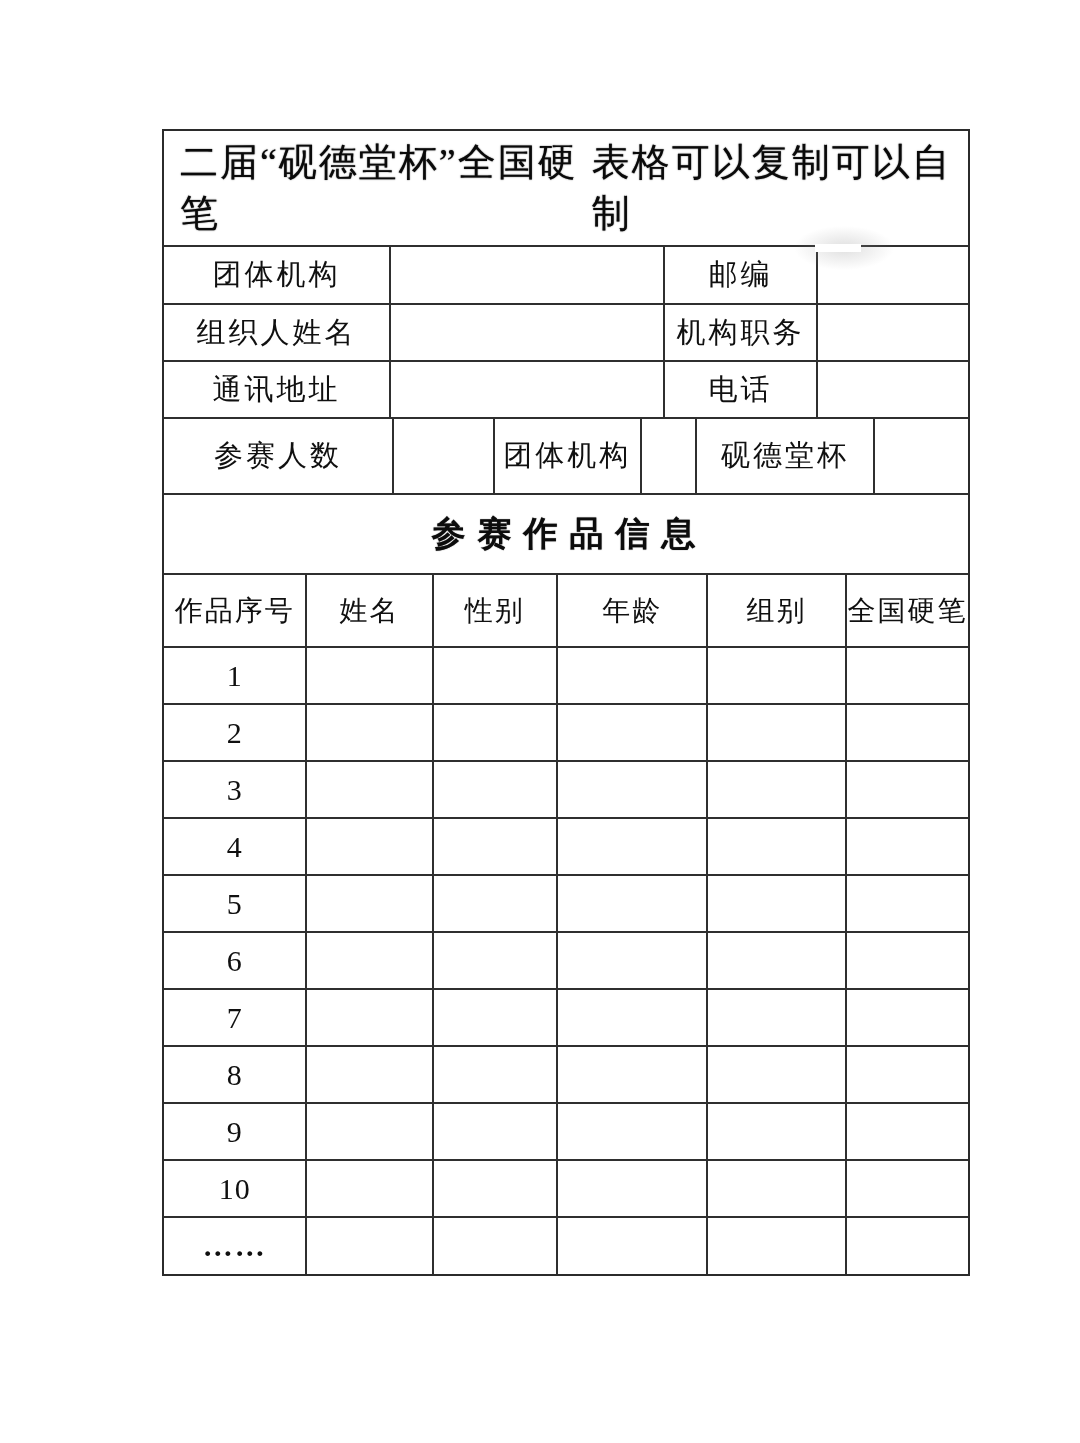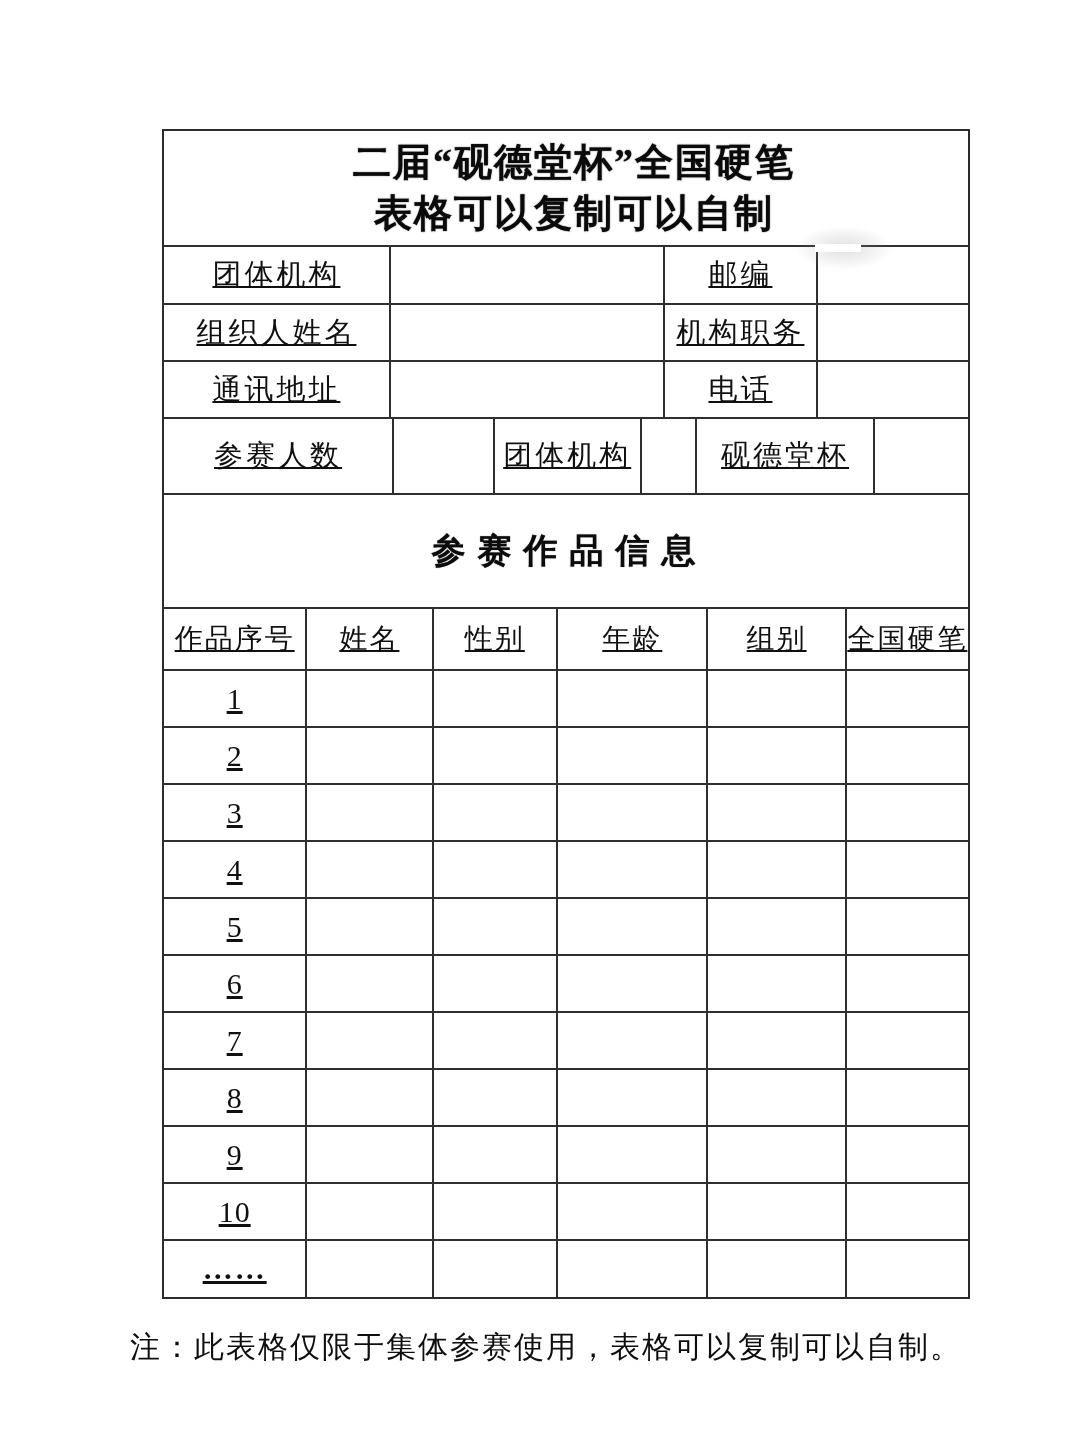--- a/index.html
+++ b/index.html
@@ -16,55 +16,55 @@
     position:absolute;
     left:162px; top:129px;
     width:808px;
     border:2px solid #2b2b2b;
     background:#fff;
   }
   
   .title-block {
     height:116px;
     border-bottom:2px solid #2f2f2f;
-    display:flex; flex-direction:column;
+    display:flex; flex-direction:row;
     justify-content:center; align-items:center;
     padding-left:16px;
-    font-size:38px; font-weight:bold;
+    font-size:38px; font-weight:normal;
     line-height:51px;
     letter-spacing:2px;
     color:#0a0a0a;
     text-shadow:0 0 1.3px rgba(0,0,0,0.8);
   }
   
-  table { width:100%; border-collapse:collapse; table-layout:fixed;text-decoration:underline; }
+  table { width:100%; border-collapse:collapse; table-layout:fixed; }
   td {
     border-right:2px solid #2f2f2f;
     border-bottom:2px solid #2f2f2f;
     text-align:center; vertical-align:middle;
     font-size:29px; letter-spacing:3px;
     color:#101010;
     overflow:hidden;
   }
   td:last-child { border-right:none; }
   .info-table td  { height:57px; }
   .stats-table td { height:75px;margin-left:24px; }
   
   .section-header {
-    height:114px;
+    height:80px;
     border-bottom:2px solid #2f2f2f;
     display:flex; align-items:center; justify-content:center;
     font-size:34px; font-weight:bold;
     letter-spacing:12px; padding-left:7px;
     color:#0c0c0c;
     text-shadow:0 0 1px rgba(0,0,0,0.7);
   }
   
   .works-table td { height:57px; }
-  .works-table tr.hdr td { height:61px; font-size:28px; letter-spacing:2px;border-radius:18px; }
+  .works-table tr.hdr td { height:72px; font-size:28px; letter-spacing:2px;border-radius:18px; }
   .works-table tr:last-child td { border-bottom:none; }
   .works-table td.num { font-size:30px; letter-spacing:1px; }
   .works-table td.dots { font-weight:bold; letter-spacing:2px; }
   
   .note {
     position:absolute;
     left:130px; top:1327px;
     font-size:30px; letter-spacing:2px;
     color:#0e0e0e;
     white-space:nowrap;
@@ -254,15 +254,14 @@
           <td></td>
           <td></td>
         </tr>
       </tbody>
     </table>
 
     <div class="smudge"></div>
     <div class="gap-patch"></div>
   </div>
 
-  <div class="note">注：此表格仅限于集体参赛使用，表格可以复制可以自制。</div>
 
 </div>
 
 </body></html>

